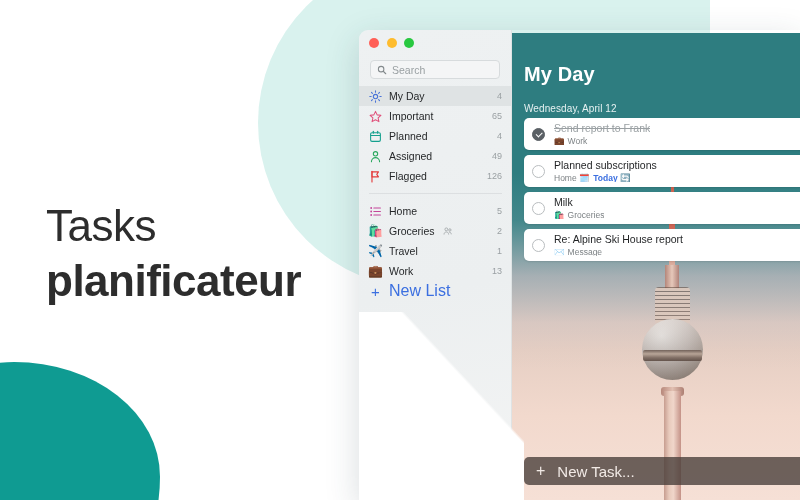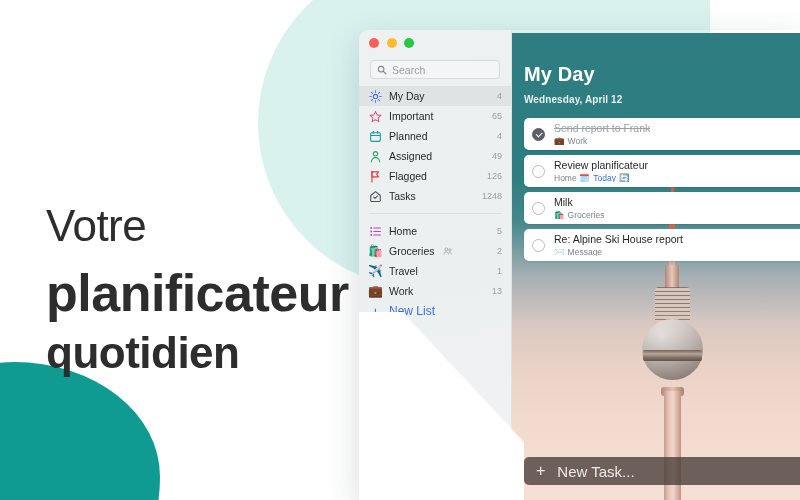--- a/index.html
+++ b/index.html
@@ -38,21 +38,21 @@
   }
 
   
   .hero{
     position:absolute;left:46px;top:200px;z-index:6;
     color:#2d2d2d;
     line-height:1.16;
     letter-spacing:-0.5px;
   }
   .hero .l1{font-size:44px;font-weight:400;display:block;}
-  .hero .l2{font-size:52px;font-weight:700;display:block;margin-top:12px;}
+  .hero .l2{font-size:44px;font-weight:700;display:block;margin-top:4px;}
   .hero .l3{font-size:44px;font-weight:700;display:block;margin-top:4px;}
 
   
   .window{
     position:absolute;left:359px;top:30px;width:441px;height:470px;
     z-index:4;overflow:hidden;
     border-radius:9px 0 0 0;
     box-shadow:0 10px 34px rgba(40,60,70,.18);
   }
   
@@ -90,21 +90,21 @@
     box-sizing:border-box;gap:7px;
   }
   .nav-row.active{background:#dfe3e4;}
   .nav-ico{width:13px;height:13px;display:flex;align-items:center;justify-content:center;flex:none;font-size:11px;line-height:1;}
   .nav-lbl{font-size:10.5px;color:#26282a;flex:1;white-space:nowrap;}
   .nav-cnt{font-size:9px;color:#9aa0a3;}
   .share-ico{width:10px;height:10px;margin-left:-3px;margin-right:2px;opacity:.55;flex:none;}
   .nav-sep{height:1px;background:#dcdfe1;margin:7px 10px 7px 10px;}
   .newlist{display:flex;align-items:center;height:20px;padding:0 10px;gap:7px;box-sizing:border-box;}
   .newlist .plus{font-size:15px;color:#3b6fe0;line-height:1;width:13px;text-align:center;flex:none;font-weight:300;}
-  .newlist .lbl{font-size:12px;color:#3b6fe0;}
+  .newlist .lbl{font-size:16px;color:#3b6fe0;}
 
   
   .main{
     position:absolute;left:153px;top:3px;width:288px;height:467px;
     overflow:hidden;
     background:#2e7d80;
   }
   .photo{
     position:absolute;inset:0;
     background:
@@ -160,21 +160,21 @@
     background:linear-gradient(180deg,#d4594a,#c96d5c 40%,#ddb3a4 100%);
   }
   .tw-mast2{
     position:absolute;left:6.5px;top:-96px;width:3px;height:38px;
     background:linear-gradient(180deg,#c85a48,#d8705c);
   }
 
   
   .hdr{position:absolute;left:12px;top:30px;z-index:4;}
   .hdr .t{font-size:20px;font-weight:700;color:#ffffff;letter-spacing:.1px;}
-  .hdr .d{font-size:10px;font-weight:700;color:#e6f1f1;margin-top:8px;letter-spacing:.1px;}
+  .hdr .d{font-size:10px;font-weight:400;color:#e6f1f1;margin-top:17px;letter-spacing:.1px;}
 
   
   .tasks{position:absolute;left:12px;top:85px;width:282px;z-index:4;}
   .card{
     background:#ffffff;border-radius:5px;height:32px;margin-bottom:5px;
     display:flex;align-items:center;padding-left:8px;box-sizing:border-box;
     box-shadow:0 1px 2px rgba(0,0,0,.10);
   }
   .chk{width:13px;height:13px;border-radius:50%;border:1.3px solid #b9bdbf;flex:none;box-sizing:border-box;}
   .chk.done{
@@ -183,21 +183,21 @@
   }
   .chk.done::after{
     content:"";width:5px;height:2.5px;border-left:1.4px solid #fff;border-bottom:1.4px solid #fff;
     transform:rotate(-45deg);margin-top:-1px;
   }
   .cbody{margin-left:9px;line-height:1.05;overflow:hidden;}
   .ctitle{font-size:10.5px;color:#1f2123;font-weight:400;white-space:nowrap;}
   .ctitle.done{color:#9aa0a3;text-decoration:line-through;}
   .cmeta{display:flex;align-items:center;gap:3px;margin-top:3px;}
   .cmeta .m{font-size:8.5px;color:#7d8285;white-space:nowrap;}
-  .cmeta .m.blue{color:#3b6fe0;}
+  .cmeta .m.blue{color:#3b6fe0;font-weight:bold;}
   .cmeta .emo{font-size:8.5px;line-height:1;}
 
   
   .newtask{
     position:absolute;left:12px;bottom:15px;width:282px;height:28px;
     background:rgba(70,60,56,.78);border-radius:5px;
     display:flex;align-items:center;padding-left:12px;box-sizing:border-box;gap:12px;
     z-index:5;
   }
   .newtask .pl{color:#f2eae6;font-size:16px;line-height:1;font-weight:300;}
@@ -206,23 +206,22 @@
 </head>
 <body>
 
 <div id="stage">
 
   <div class="blob-mint"></div>
   <div class="blob-mint2"></div>
   <div class="blob-teal"></div>
 
   <div class="hero">
-    <span class="l1">Votre</span>
+    <span class="l1">Tasks</span>
     <span class="l2">planificateur</span>
-    <span class="l3">quotidien</span>
   </div>
 
   <div class="window">
 
     <div class="main">
       <div class="photo"></div>
 
       <div class="tower">
         <div class="tw-mast2"></div>
         <div class="tw-mast"></div>
@@ -246,21 +245,21 @@
               <div class="ctitle done">Send report to Frank</div>
               <div class="cmeta">
                 <span class="emo">💼</span>
                 <span class="m">Work</span>
               </div>
             </div>
           </div>
           <div class="card">
             <div class="chk"></div>
             <div class="cbody">
-              <div class="ctitle">Review planificateur</div>
+              <div class="ctitle">Planned subscriptions</div>
               <div class="cmeta">
                 <span class="m">Home</span>
                 <span class="emo">🗓️</span>
                 <span class="m blue">Today</span>
                 <span class="emo">🔄</span>
               </div>
             </div>
           </div>
           <div class="card">
             <div class="chk"></div>
@@ -360,30 +359,20 @@
           <div class="nav-row">
             <span class="nav-ico">
               <svg width="13" height="13" viewBox="0 0 24 24">
                 <line x1="5.5" y1="2.5" x2="5.5" y2="22" stroke="#e33b3b" stroke-width="2.1" stroke-linecap="round"></line>
                 <path d="M5.5 3.5h12l-3.2 4.6 3.2 4.6h-12z" fill="none" stroke="#e33b3b" stroke-width="2" stroke-linejoin="round"></path>
               </svg>
             </span>
             <span class="nav-lbl">Flagged</span>
             <span class="nav-cnt">126</span>
           </div>
-          <div class="nav-row">
-            <span class="nav-ico">
-              <svg width="13" height="13" viewBox="0 0 24 24">
-                <path d="M3.2 10.2 12 3l8.8 7.2v9.3a1.6 1.6 0 0 1-1.6 1.6H4.8a1.6 1.6 0 0 1-1.6-1.6z" fill="none" stroke="#4b5358" stroke-width="2" stroke-linejoin="round"></path>
-                <polyline points="8.6,13.2 11,15.6 15.6,11" fill="none" stroke="#4b5358" stroke-width="2" stroke-linecap="round" stroke-linejoin="round"></polyline>
-              </svg>
-            </span>
-            <span class="nav-lbl">Tasks</span>
-            <span class="nav-cnt">1248</span>
-          </div>
           <div class="nav-sep"></div>
           <div class="nav-row">
             <span class="nav-ico">
               <svg width="13" height="13" viewBox="0 0 24 24">
                 <g stroke="#c4459a" stroke-width="2.2" stroke-linecap="round">
                   <line x1="9" y1="5.5" x2="21" y2="5.5"></line>
                   <line x1="9" y1="12" x2="21" y2="12"></line>
                   <line x1="9" y1="18.5" x2="21" y2="18.5"></line>
                 </g>
                 <g fill="#c4459a">

